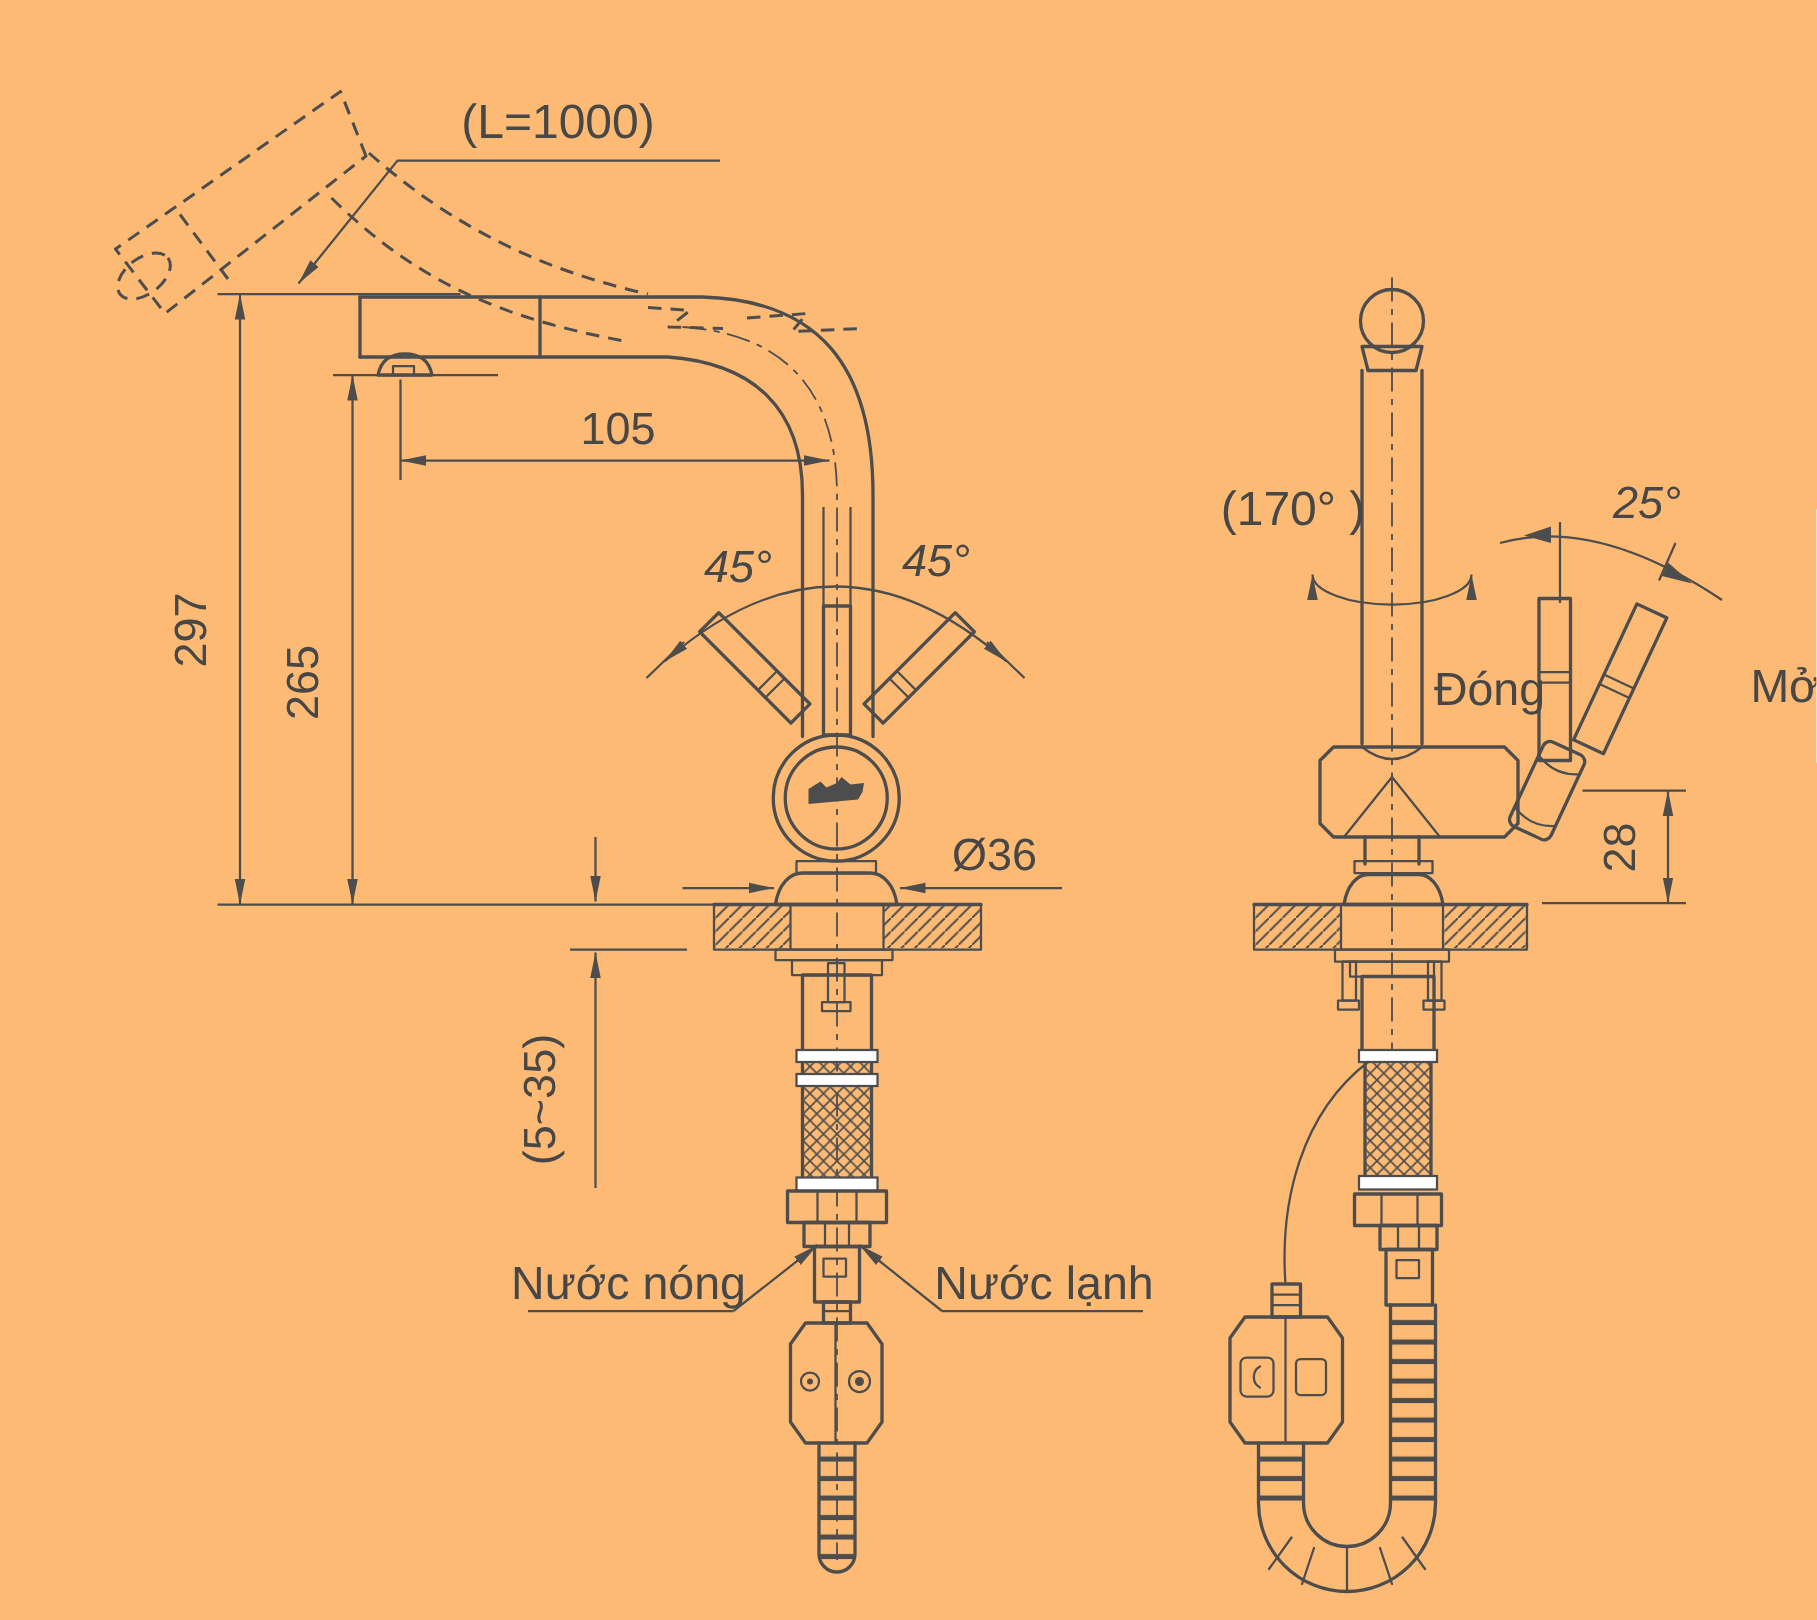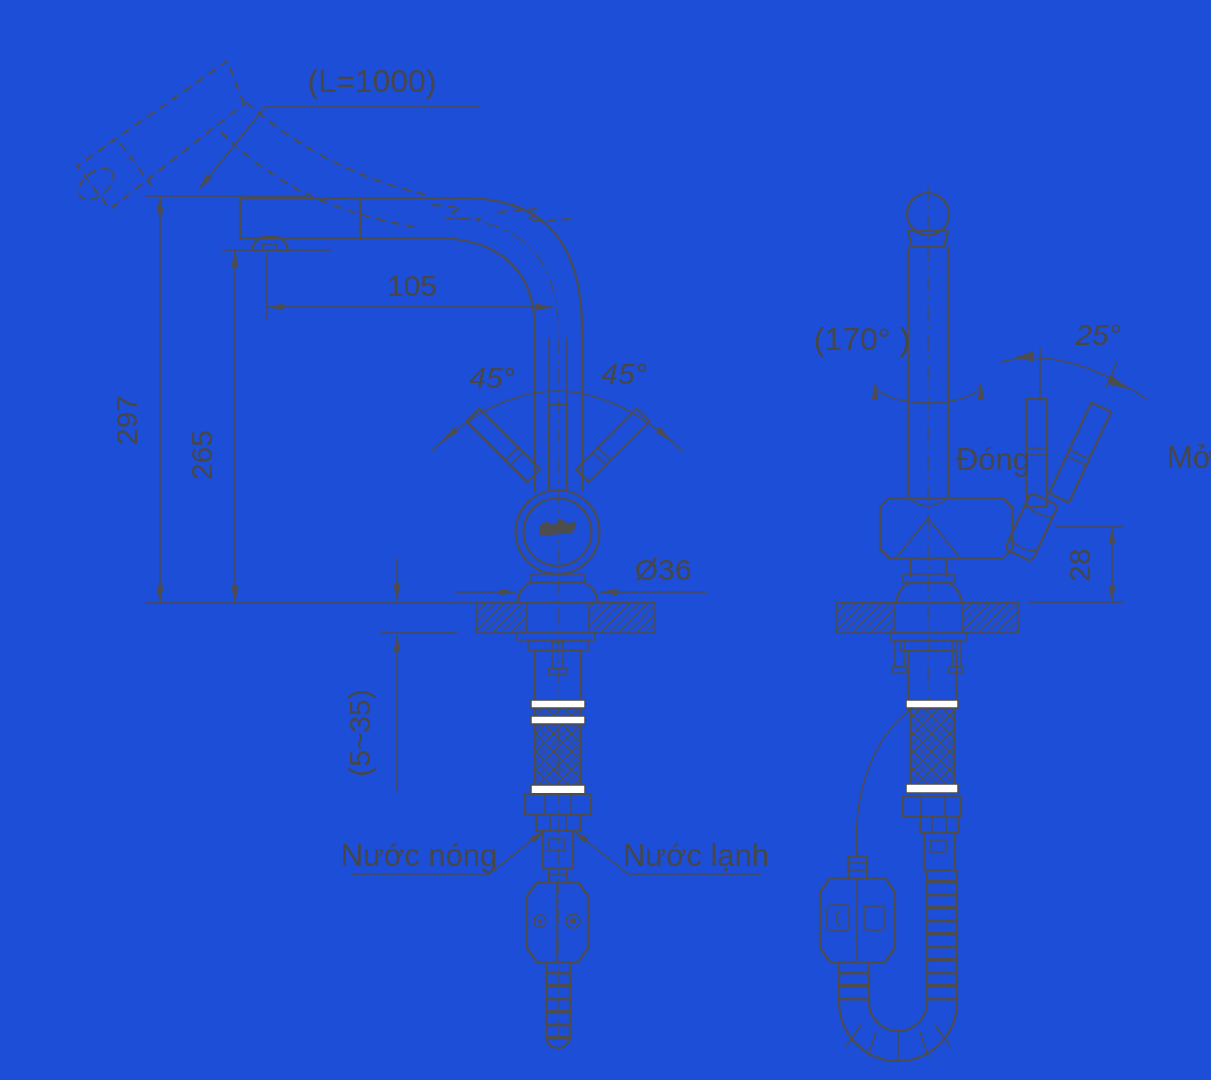--- a/index.html
+++ b/index.html
@@ -1,16 +1,16 @@
 <!DOCTYPE html>
 <html><head>
 <meta charset="utf-8">
 <style>
   html,body{margin:0;padding:0;background:#ffffff;}
-  .stage{position:relative;width:1211px;height:1080px;background:#1d4ed8;overflow:hidden;}
+  .stage{position:relative;width:1211px;height:1080px;background:#fdba74;overflow:hidden;}
   svg{display:block;}
   .ol{fill:none;stroke:#4d4d4d;stroke-width:2.2;stroke-linejoin:round;stroke-linecap:round;}
   .olt{fill:none;stroke:#4d4d4d;stroke-width:1.5;stroke-linejoin:round;stroke-linecap:round;}
   .olw{fill:#ffffff;stroke:#4d4d4d;stroke-width:1.5;}
   .dim{fill:none;stroke:#4d4d4d;stroke-width:1.5;}
   .cl{fill:none;stroke:#4d4d4d;stroke-width:1.2;stroke-dasharray:16 5 4 5;}
   .ph{fill:none;stroke:#4d4d4d;stroke-width:2;stroke-dasharray:9 6;stroke-linejoin:round;}
   .fillL{fill:#4d4d4d;stroke:none;}
   text{font-family:"Liberation Sans","DejaVu Sans",sans-serif;fill:#474747;}
   .lbl{font-size:30px;}

